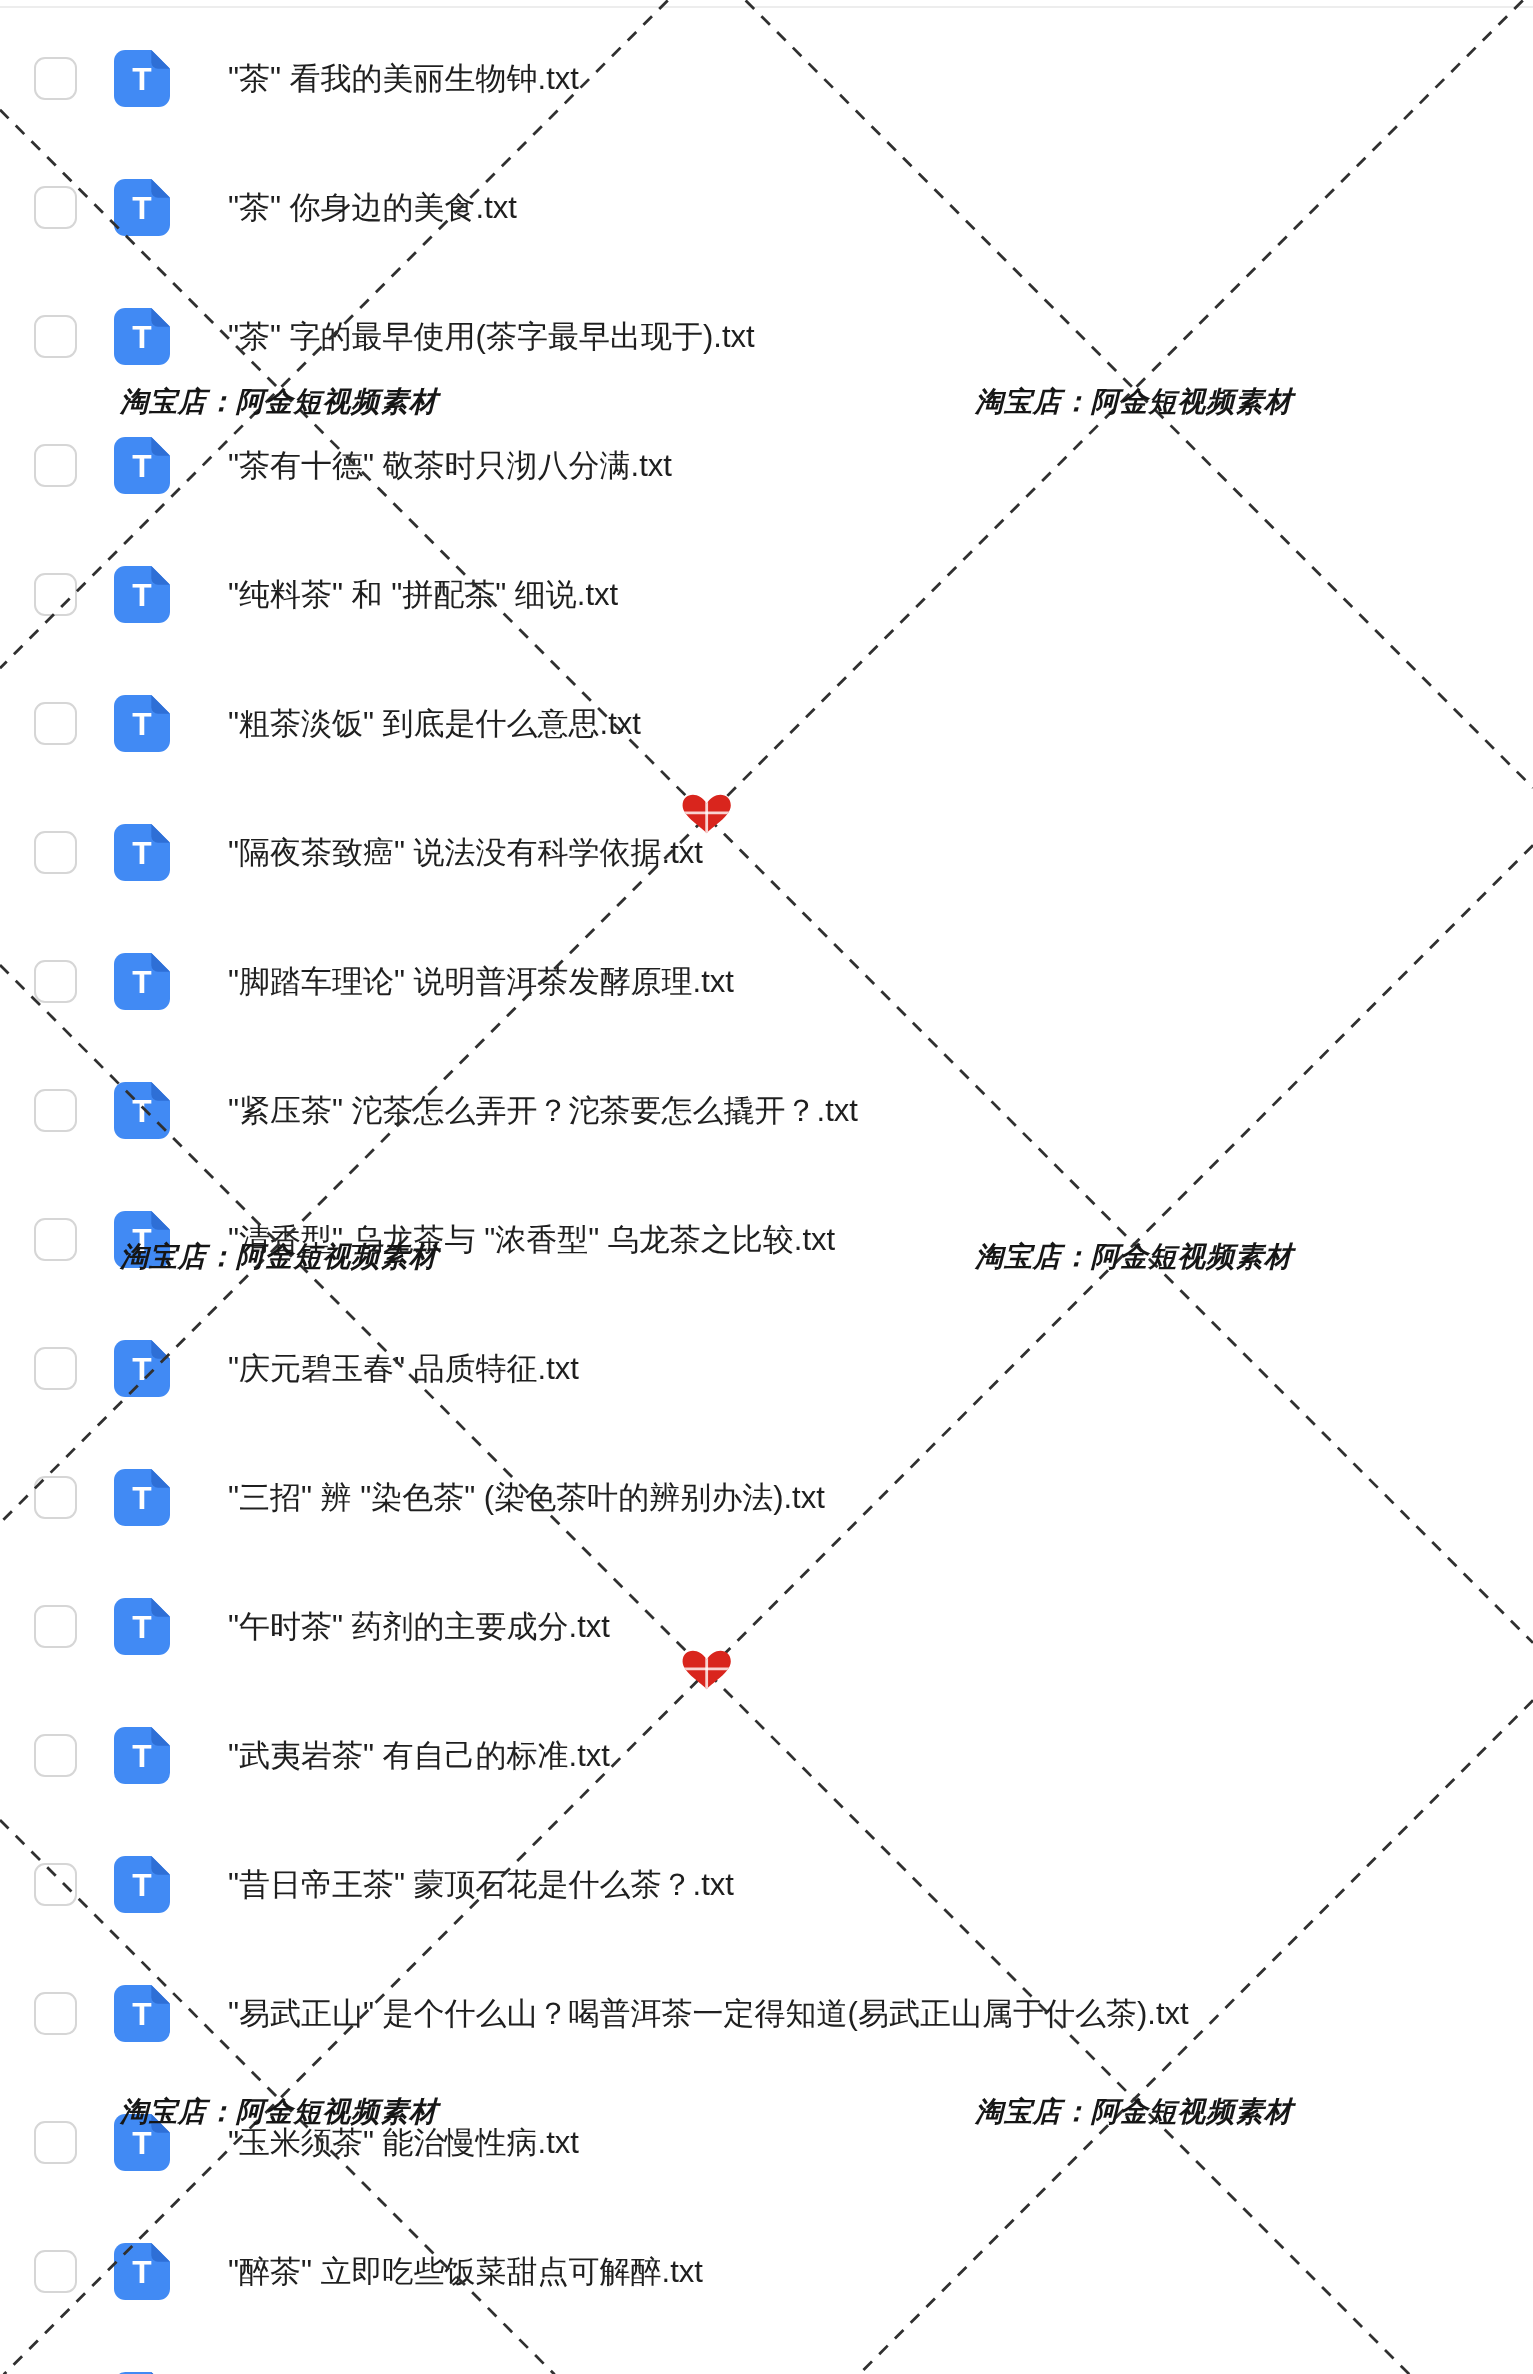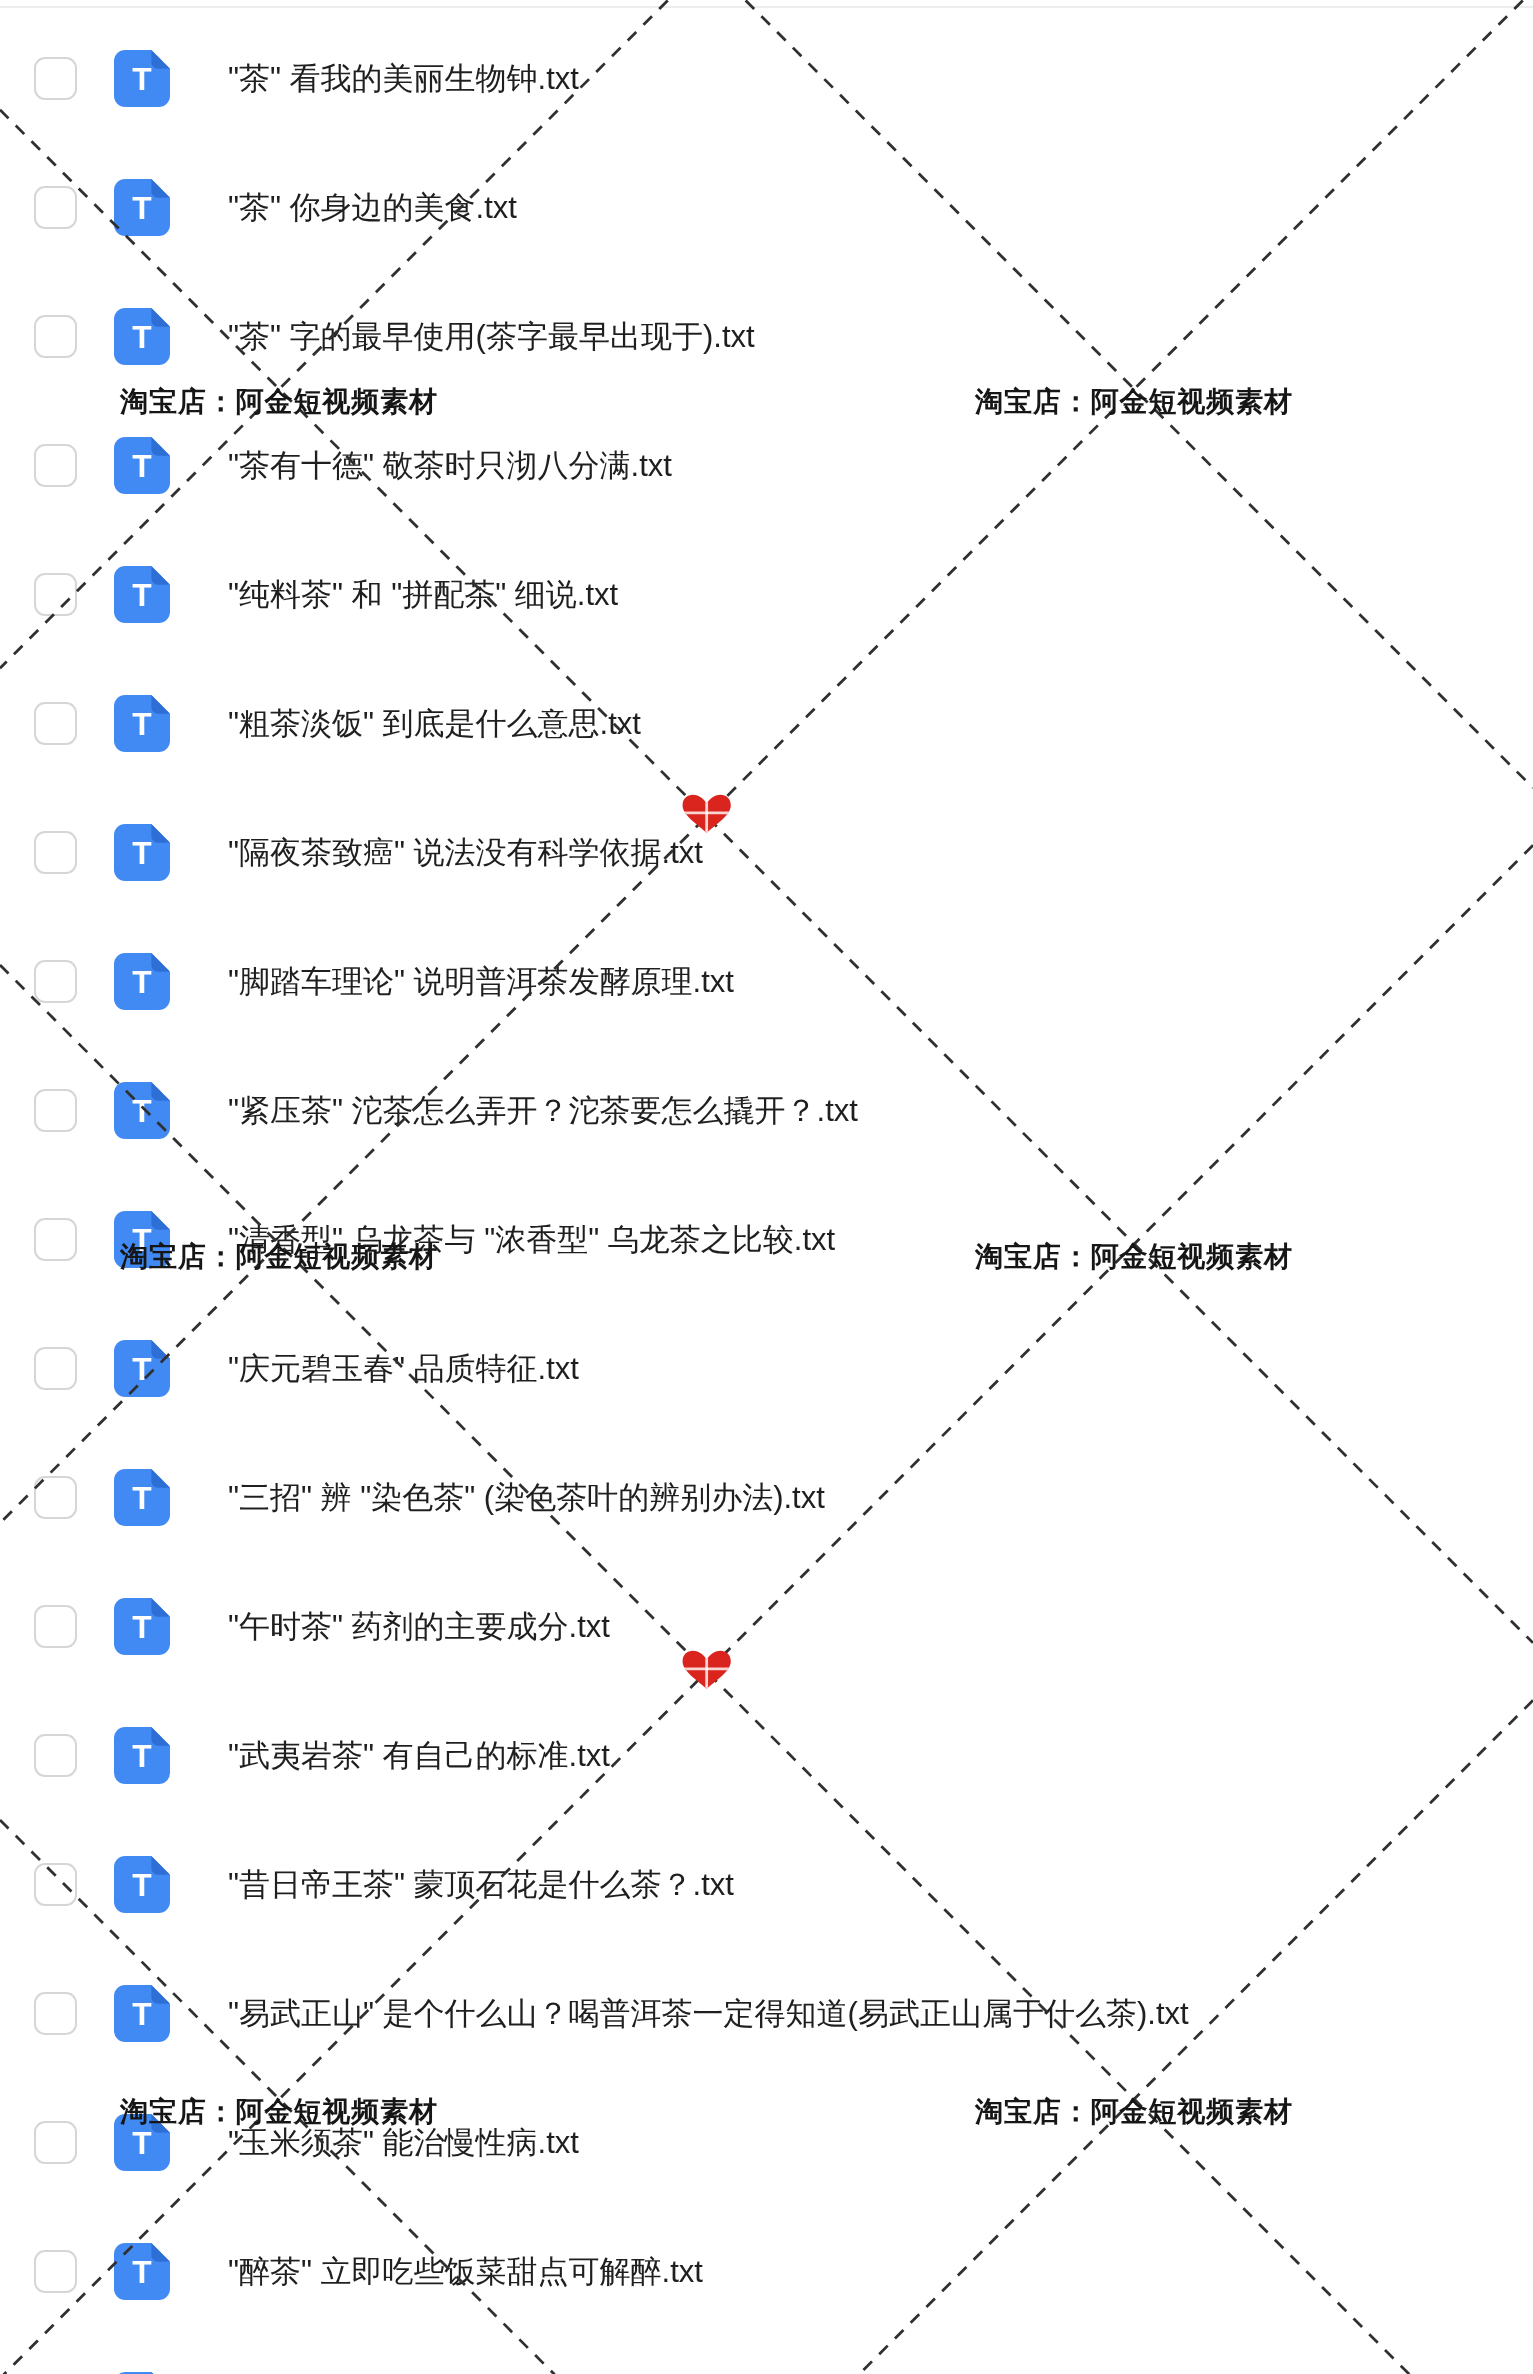--- a/index.html
+++ b/index.html
@@ -31,20 +31,21 @@
   }
   .file-name{
     margin-left:58px;
     font-size:31px;color:#1f1f1f;
     white-space:nowrap;
   }
   
   .overlay{
     position:absolute;left:0;top:0;width:1233px;height:2375px;
     pointer-events:none;
+    font-style:italic;
   }
   .wm-text{
     position:absolute;transform:translate(-50%,-50%);
     font-size:28px;font-weight:700;color:#161616;
     white-space:nowrap;letter-spacing:0.9px;
   }
   svg.lines{position:absolute;left:0;top:0;}
 </style>
 </head>
 <body>

